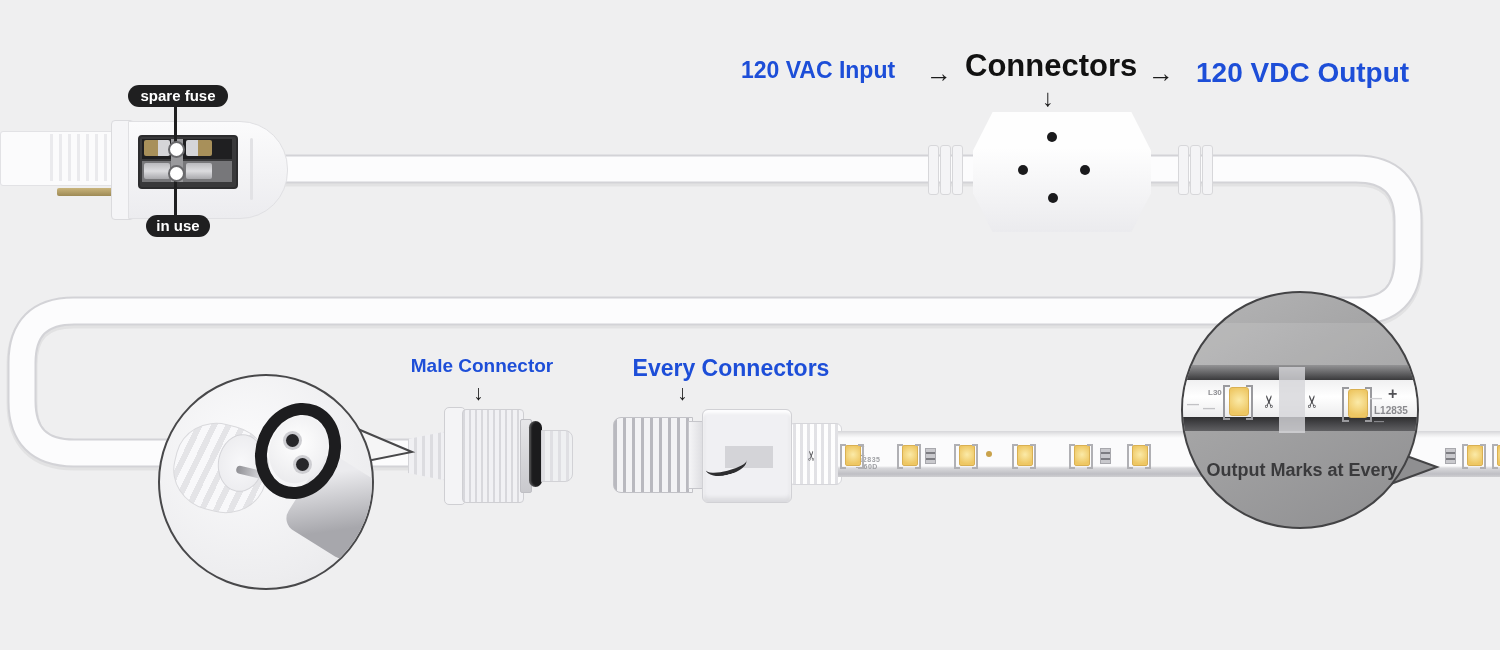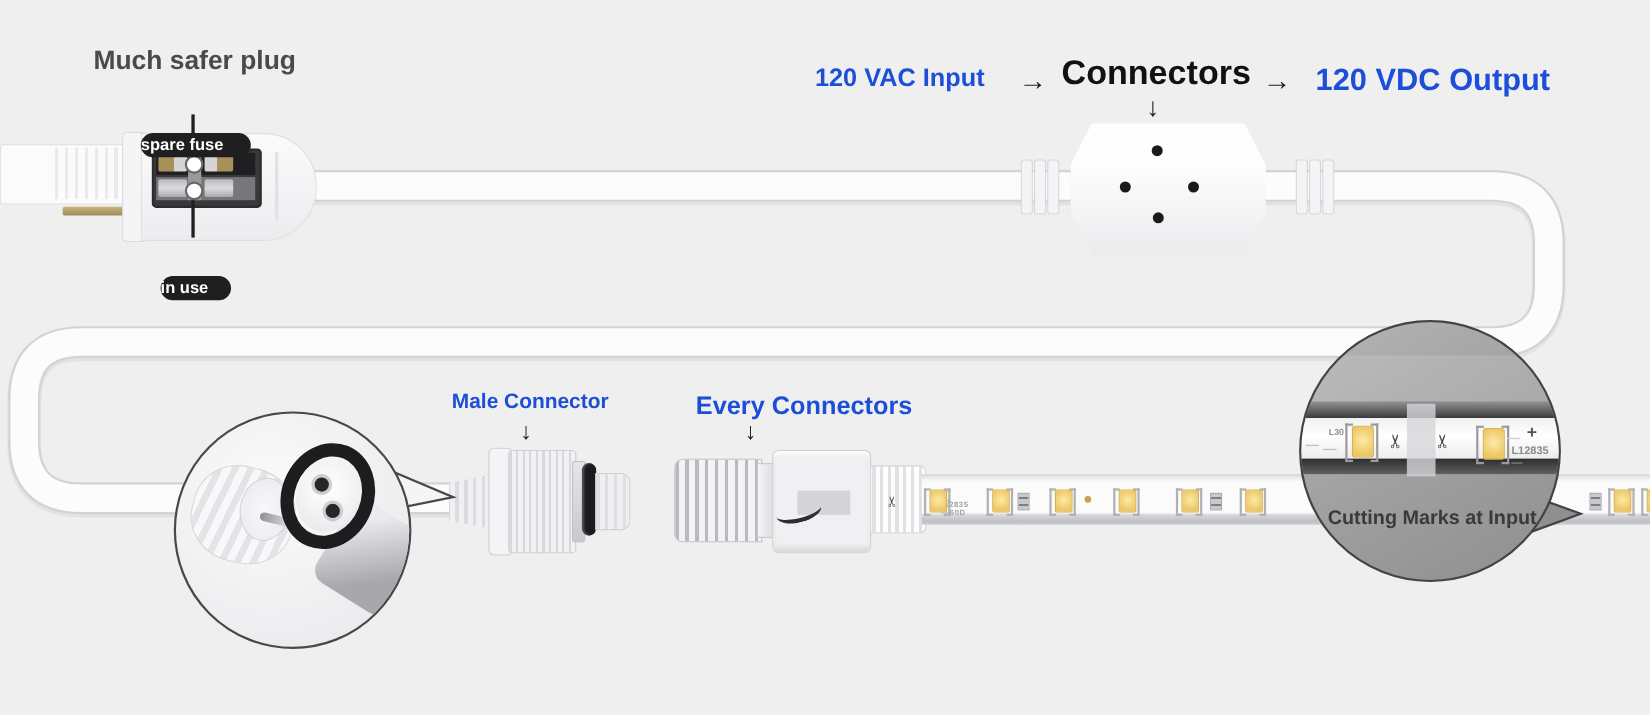--- a/index.html
+++ b/index.html
@@ -4,21 +4,21 @@
 <style>
   html,body{margin:0;padding:0;}
   body{font-family:"Liberation Sans","DejaVu Sans",sans-serif;}
   .canvas{position:relative;width:1500px;height:650px;background:#efeff0;overflow:hidden;}
   .abs{position:absolute;}
   .txt{font-weight:bold;color:#1d4ed8;white-space:nowrap;}
   .center{text-align:center;}
 
   
   .pill{position:absolute;background:#1f1f20;color:#fff;font-weight:bold;font-size:15px;
-        border-radius:12px;height:22px;line-height:22px;text-align:left;margin-top:36px;}
+        border-radius:12px;height:22px;line-height:22px;text-align:center;}
   .callout-line{position:absolute;width:3px;background:#1f1f20;}
 
   
   .blade{left:0;top:131px;width:113px;height:53px;background:#fbfbfc;border:1px solid #e2e2e5;border-radius:3px;}
   .blade-ridges{left:50px;top:134px;width:58px;height:47px;
      background:repeating-linear-gradient(90deg,#eaeaed 0 3px,rgba(0,0,0,0) 3px 9px);}
   .prong{left:57px;top:188px;width:64px;height:8px;border-radius:2px;
      background:linear-gradient(180deg,#c9b47c,#9d8a55);}
   .flange{left:111px;top:120px;width:21px;height:98px;background:#f5f5f7;border:1px solid #dbdbde;border-radius:4px;}
   .plug-body{left:128px;top:121px;width:158px;height:96px;background:linear-gradient(180deg,#fbfbfc,#ececef);
@@ -128,21 +128,20 @@
 
 <div class="canvas">
 
   <svg class="abs" width="1500" height="650" style="left:0;top:0;z-index:5;">
     <path d="M 270 169 H 1356 Q 1408 169 1408 221 V 259 Q 1408 311 1356 311 H 74 Q 22 311 22 363 V 401 Q 22 453 74 453 H 432" fill="none" stroke="rgba(0,0,0,0.05)" stroke-width="31" transform="translate(0,2)"></path>
     <path d="M 270 169 H 1356 Q 1408 169 1408 221 V 259 Q 1408 311 1356 311 H 74 Q 22 311 22 363 V 401 Q 22 453 74 453 H 432" fill="none" stroke="#d3d3d7" stroke-width="29"></path>
     <path d="M 270 169 H 1356 Q 1408 169 1408 221 V 259 Q 1408 311 1356 311 H 74 Q 22 311 22 363 V 401 Q 22 453 74 453 H 432" fill="none" stroke="#fcfcfd" stroke-width="25"></path>
   </svg>
 
   <div class="abs" style="left:0;top:0;width:320px;height:260px;z-index:10;">
-    <div class="abs txt center" style="left:57px;top:42px;width:240px;font-size:24px;color:#4a4a4c;">Much safer plug</div>
 
     <div class="abs blade"></div>
     <div class="abs blade-ridges"></div>
     <div class="abs prong"></div>
     <div class="abs flange"></div>
     <div class="abs plug-body"></div>
     <div class="abs plug-groove"></div>
 
     <div class="abs fuse-window"></div>
     <div class="abs fuse-row-top"></div>
@@ -279,16 +278,16 @@
     <div class="big-scissors" style="left:79px;top:98px;">✂</div>
     <div class="big-scissors" style="left:122px;top:98px;">✂</div>
     <div class="big-led" style="left:159px;top:94px;">
         <i class="big-chip"></i>
       </div>
 
     <div class="dash" style="left:187px;top:98px;color:#cfcfd2;">—</div>
     <div class="tinytxt" style="left:205px;top:92px;font-size:16px;color:#515155;">+</div>
     <div class="tinytxt" style="left:181px;top:112px;font-size:10px;color:#8a8a8e;padding-left:10px;">L12835—</div>
 
-    <div class="abs txt center" style="left:0;top:167px;width:238px;font-size:18px;color:#3a3a3c;">Cutting Marks at Input</div>
+    <div class="abs txt center" style="left:0;top:167px;width:238px;font-size:18px;color:#3a3a3c;">Output Marks at Every</div>
   </div>
 
 </div>
 
 </body></html>

